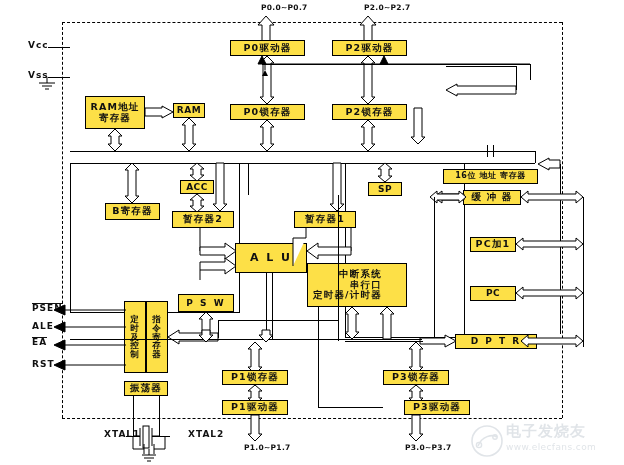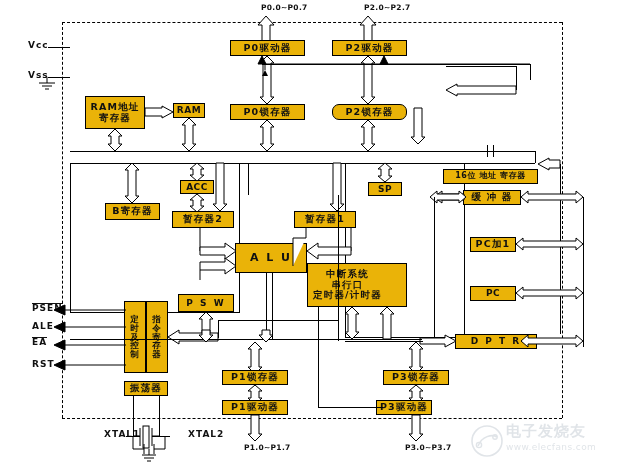--- a/index.html
+++ b/index.html
@@ -13,21 +13,21 @@
     height:465px;
     background:#fff;
     overflow:hidden;
   }
   
   .abs{position:absolute;box-sizing:border-box;}
   .box{
     position:absolute;
     box-sizing:border-box;
     border:1px solid #000;
-    background:#eab308;
+    background:#fde047;
     display:flex;
     align-items:center;
     justify-content:center;
     text-align:center;
     font-size:9px;
     line-height:1.12;
     letter-spacing:.5px;
     white-space:pre-line;
     font-family:"DejaVu Sans","Liberation Sans",sans-serif;
     font-weight:600;
@@ -106,21 +106,21 @@
   <div class="box cn" style="left:332px;top:40px;width:75px;height:16px;">P2驱动器</div>
 
   <svg class="ar" style="left:260px;top:56px;width:14px;height:48px;">
     <polygon points="3,7 3,41 0,41 7,48 14,41 11,41 11,7 14,7 7,0 0,7"></polygon>
   </svg>
   <svg class="ar" style="left:361px;top:56px;width:14px;height:48px;">
     <polygon points="3,7 3,41 0,41 7,48 14,41 11,41 11,7 14,7 7,0 0,7"></polygon>
   </svg>
 
   <div class="box cn" style="left:230px;top:104px;width:75px;height:16px;">P0锁存器</div>
-  <div class="box cn" style="left:332px;top:104px;width:75px;height:16px;border-radius:7px;">P2锁存器</div>
+  <div class="box cn" style="left:332px;top:104px;width:75px;height:16px;">P2锁存器</div>
 
   <svg class="ln" style="left:245px;top:56px;width:290px;height:14px;">
     <path d="M20,14 L20,8 L285,8"></path>
     <polygon class="solid" points="20,14 17,20 23,20" style="fill:#000;stroke:none;"></polygon>
   </svg>
   <svg class="ln" style="left:258px;top:56px;width:10px;height:10px;">
     <polygon points="4,0 0,8 8,8" style="fill:#000;stroke:#000;"></polygon>
   </svg>
   <svg class="ln" style="left:380px;top:56px;width:10px;height:10px;">
     <polygon points="4,0 0,8 8,8" style="fill:#000;stroke:#000;"></polygon>
@@ -211,21 +211,21 @@
   </svg>
 
   <div class="v" style="left:266px;top:273px;height:66px;"></div>
   <div class="v" style="left:272px;top:273px;height:66px;"></div>
 
   <div class="box" style="left:178px;top:294px;width:56px;height:18px;letter-spacing:2px;">P S W</div>
   <svg class="ar" style="left:199px;top:312px;width:14px;height:22px;">
     <polygon points="3,22 3,7 0,7 7,0 14,7 11,7 11,22"></polygon>
   </svg>
 
-  <div class="box cn" style="left:307px;top:263px;width:100px;height:44px;text-align:center;justify-content:flex-start;padding-left:5px;">中断系统
+  <div class="box cn" style="left:307px;top:263px;width:100px;height:44px;text-align:right;justify-content:flex-start;padding-left:5px;">中断系统
 串行口
 定时器/计时器</div>
   <svg class="ar" style="left:288px;top:228px;width:22px;height:38px;">
     <path d="M18,0 L18,10" stroke="#000" fill="none"></path>
     <path d="M18,10 L5,10 L5,38" stroke="#000" fill="none"></path>
   </svg>
   <svg class="ar" style="left:345px;top:307px;width:14px;height:32px;">
     <polygon points="3,7 3,25 0,25 7,32 14,25 11,25 11,7 14,7 7,0 0,7"></polygon>
   </svg>
   <svg class="ar" style="left:380px;top:307px;width:14px;height:32px;">
@@ -366,21 +366,21 @@
   </svg>
   <div class="lbl small" style="left:228px;top:443px;">P1.0~P1.7</div>
 
   <svg class="ar" style="left:409px;top:342px;width:14px;height:32px;">
     <polygon points="3,7 3,25 0,25 7,32 14,25 11,25 11,7 14,7 7,0 0,7"></polygon>
   </svg>
   <div class="box cn" style="left:383px;top:370px;width:66px;height:15px;">P3锁存器</div>
   <svg class="ar" style="left:409px;top:385px;width:14px;height:20px;">
     <polygon points="3,6 3,13 0,13 7,20 14,13 11,13 11,6 14,6 7,0 0,6"></polygon>
   </svg>
-  <div class="box cn" style="left:376px;top:400px;width:56px;height:15px;">P3驱动器</div>
+  <div class="box cn" style="left:404px;top:400px;width:66px;height:15px;">P3驱动器</div>
   <svg class="ar" style="left:409px;top:415px;width:14px;height:26px;">
     <polygon points="3,0 11,0 11,19 14,19 7,26 0,19 3,19"></polygon>
   </svg>
   <div class="lbl small" style="left:389px;top:443px;">P3.0~P3.7</div>
 
   <div class="h" style="left:318px;top:407px;width:65px;"></div>
   <div class="v" style="left:318px;top:307px;height:100px;"></div>
   <div class="v" style="left:338px;top:195px;height:146px;"></div>
 
   <div id="wm">

